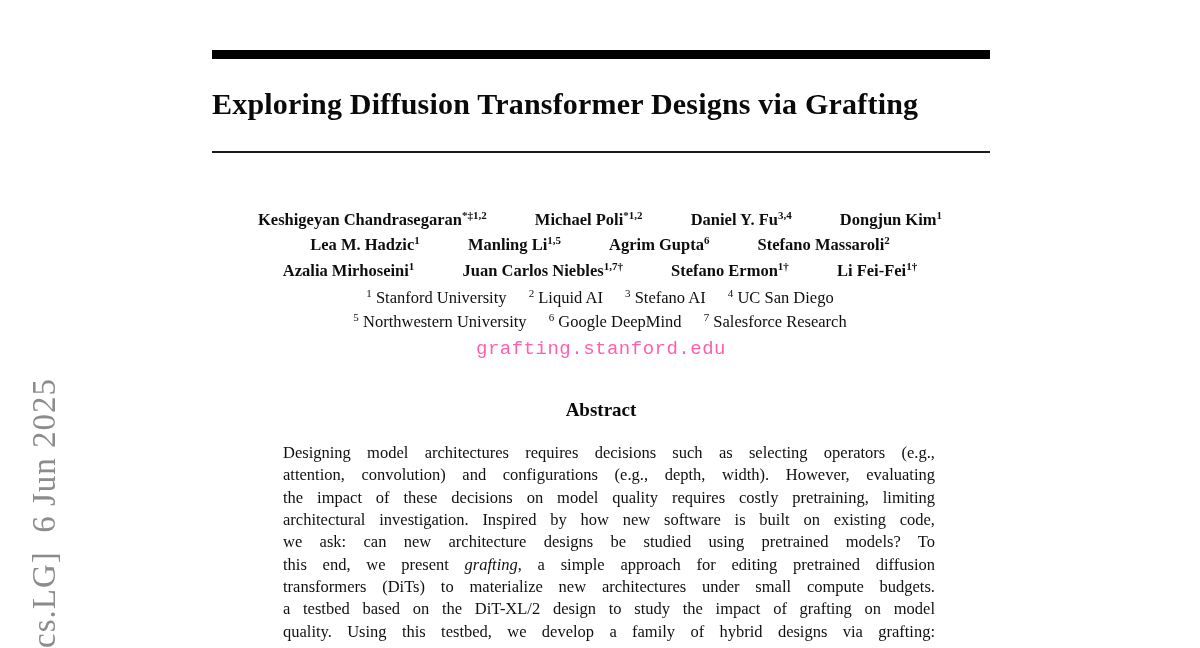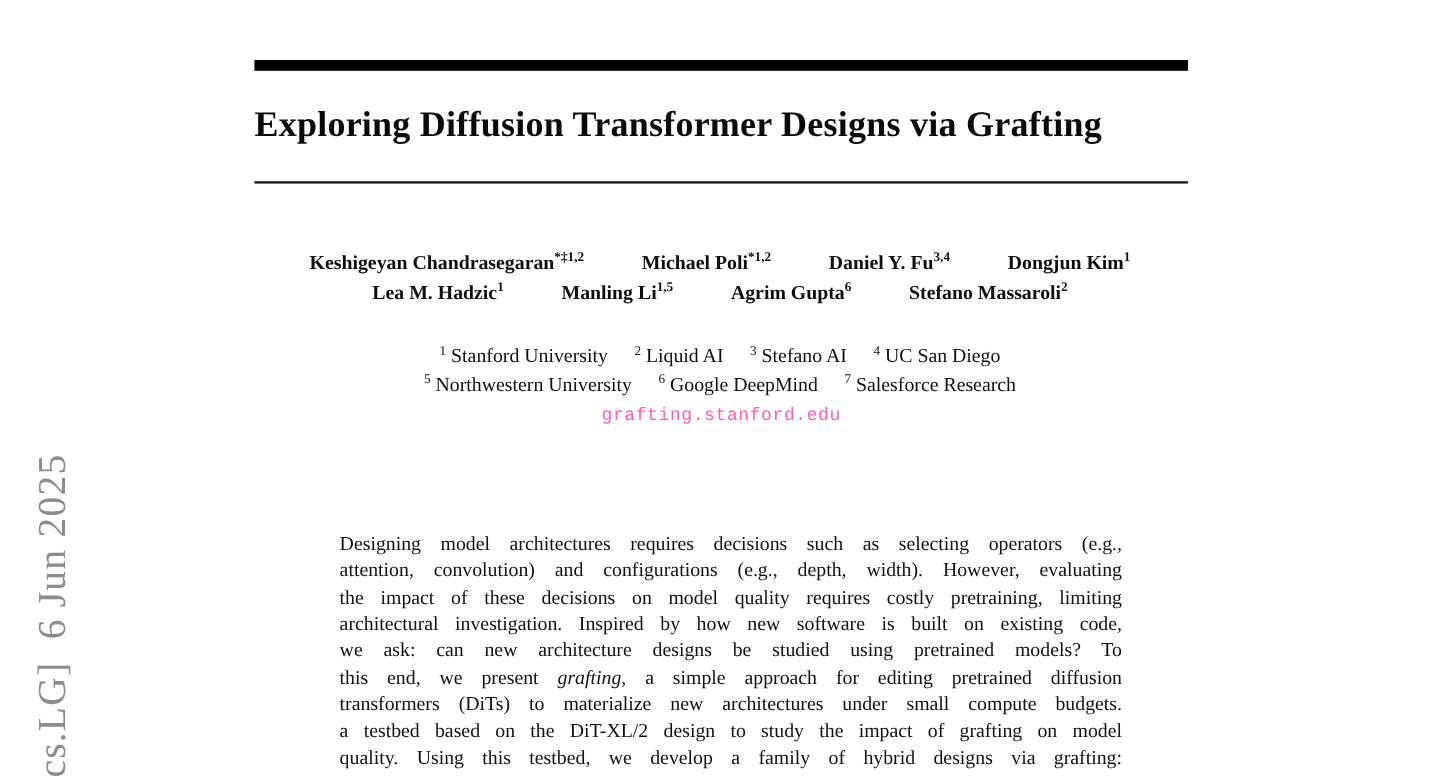--- a/index.html
+++ b/index.html
@@ -24,21 +24,21 @@
   .author sup, .affil sup { font-size: 11px; font-weight: bold; }
   .affil sup { font-weight: normal; }
 
   .affils { position: absolute; left: 110px; width: 980px; top: 280px; text-align: center; font-size: 16.5px; }
   .affil-line { line-height: 24.5px; height: 24.5px; }
   .affil { margin: 4px 9px; white-space: nowrap; }
 
   .project-link {
     position: absolute; left: 212px; width: 778px; top: 338px;
     text-align: center; font-family: "Liberation Mono", monospace;
-    font-size: 15px; color: #ff5fae; letter-spacing: 0.5px;
+    font-size: 19px; color: #ff5fae; letter-spacing: 0.5px;
     text-decoration: none; display: block;
   }
 
   .abs-heading {
     position: absolute; left: 212px; width: 778px; top: 399px;
     text-align: center; font-size: 19px; font-weight: bold; color: #0a0a0a;
   }
 
   .abstract { position: absolute; left: 283px; width: 652px; top: 442px; font-size: 16.5px; color: #101010; }
   .abs-line {
@@ -70,38 +70,45 @@
       <span class="author"><span>Michael Poli</span><sup>*1,2</sup></span>
       <span class="author"><span>Daniel Y. Fu</span><sup>3,4</sup></span>
       <span class="author"><span>Dongjun Kim</span><sup>1</sup></span>
     </div>
     <div class="author-line">
       <span class="author"><span>Lea M. Hadzic</span><sup>1</sup></span>
       <span class="author"><span>Manling Li</span><sup>1,5</sup></span>
       <span class="author"><span>Agrim Gupta</span><sup>6</sup></span>
       <span class="author"><span>Stefano Massaroli</span><sup>2</sup></span>
     </div>
+    <div class="author-line">
+      <span class="author"><span>Azalia Mirhoseini</span><sup>1</sup></span>
+      <span class="author"><span>Juan Carlos Niebles</span><sup>1,7†</sup></span>
+      <span class="author"><span>Stefano Ermon</span><sup>1†</sup></span>
+      <span class="author"><span>Li Fei-Fei</span><sup>1†</sup></span>
+    </div>
   </div>
 
   <div class="affils">
     <div class="affil-line">
       <span class="affil"><sup>1</sup> <span>Stanford University</span></span>
       <span class="affil"><sup>2</sup> <span>Liquid AI</span></span>
       <span class="affil"><sup>3</sup> <span>Stefano AI</span></span>
       <span class="affil"><sup>4</sup> <span>UC San Diego</span></span>
     </div>
     <div class="affil-line">
       <span class="affil"><sup>5</sup> <span>Northwestern University</span></span>
       <span class="affil"><sup>6</sup> <span>Google DeepMind</span></span>
       <span class="affil"><sup>7</sup> <span>Salesforce Research</span></span>
     </div>
   </div>
 
   <a class="project-link" href="#">grafting.stanford.edu</a>
 
+  <div class="abs-heading">Abstract</div>
 
   <div class="abstract">
     <div class="abs-line">Designing model architectures requires decisions such as selecting operators (e.g.,</div>
     <div class="abs-line">attention, convolution) and configurations (e.g., depth, width). However, evaluating</div>
     <div class="abs-line">the impact of these decisions on model quality requires costly pretraining, limiting</div>
     <div class="abs-line">architectural investigation. Inspired by how new software is built on existing code,</div>
     <div class="abs-line">we ask: can new architecture designs be studied using pretrained models? To</div>
     <div class="abs-line"><span>this end, we present </span><i>grafting</i><span>, a simple approach for editing pretrained diffusion</span></div>
     <div class="abs-line">transformers (DiTs) to materialize new architectures under small compute budgets.</div>
     <div class="abs-line">a testbed based on the DiT-XL/2 design to study the impact of grafting on model</div>

